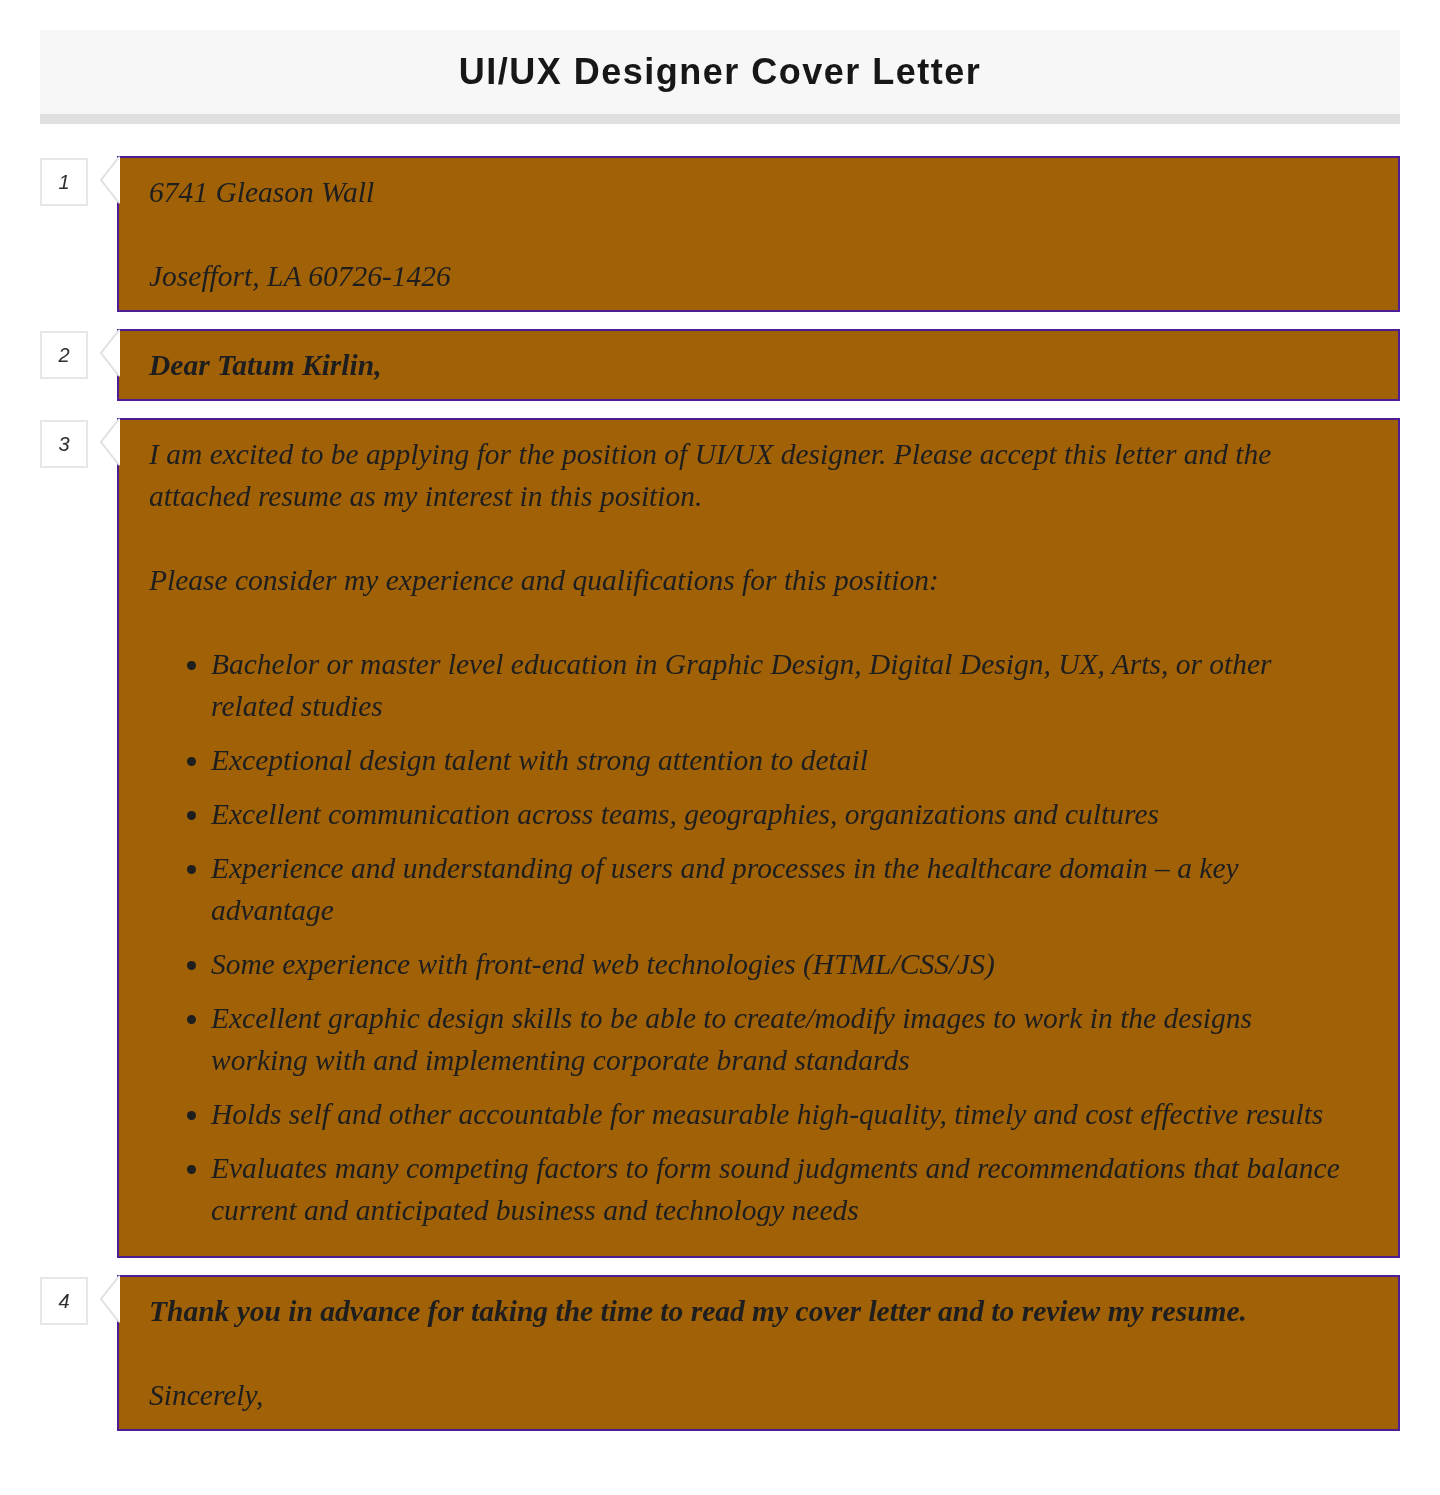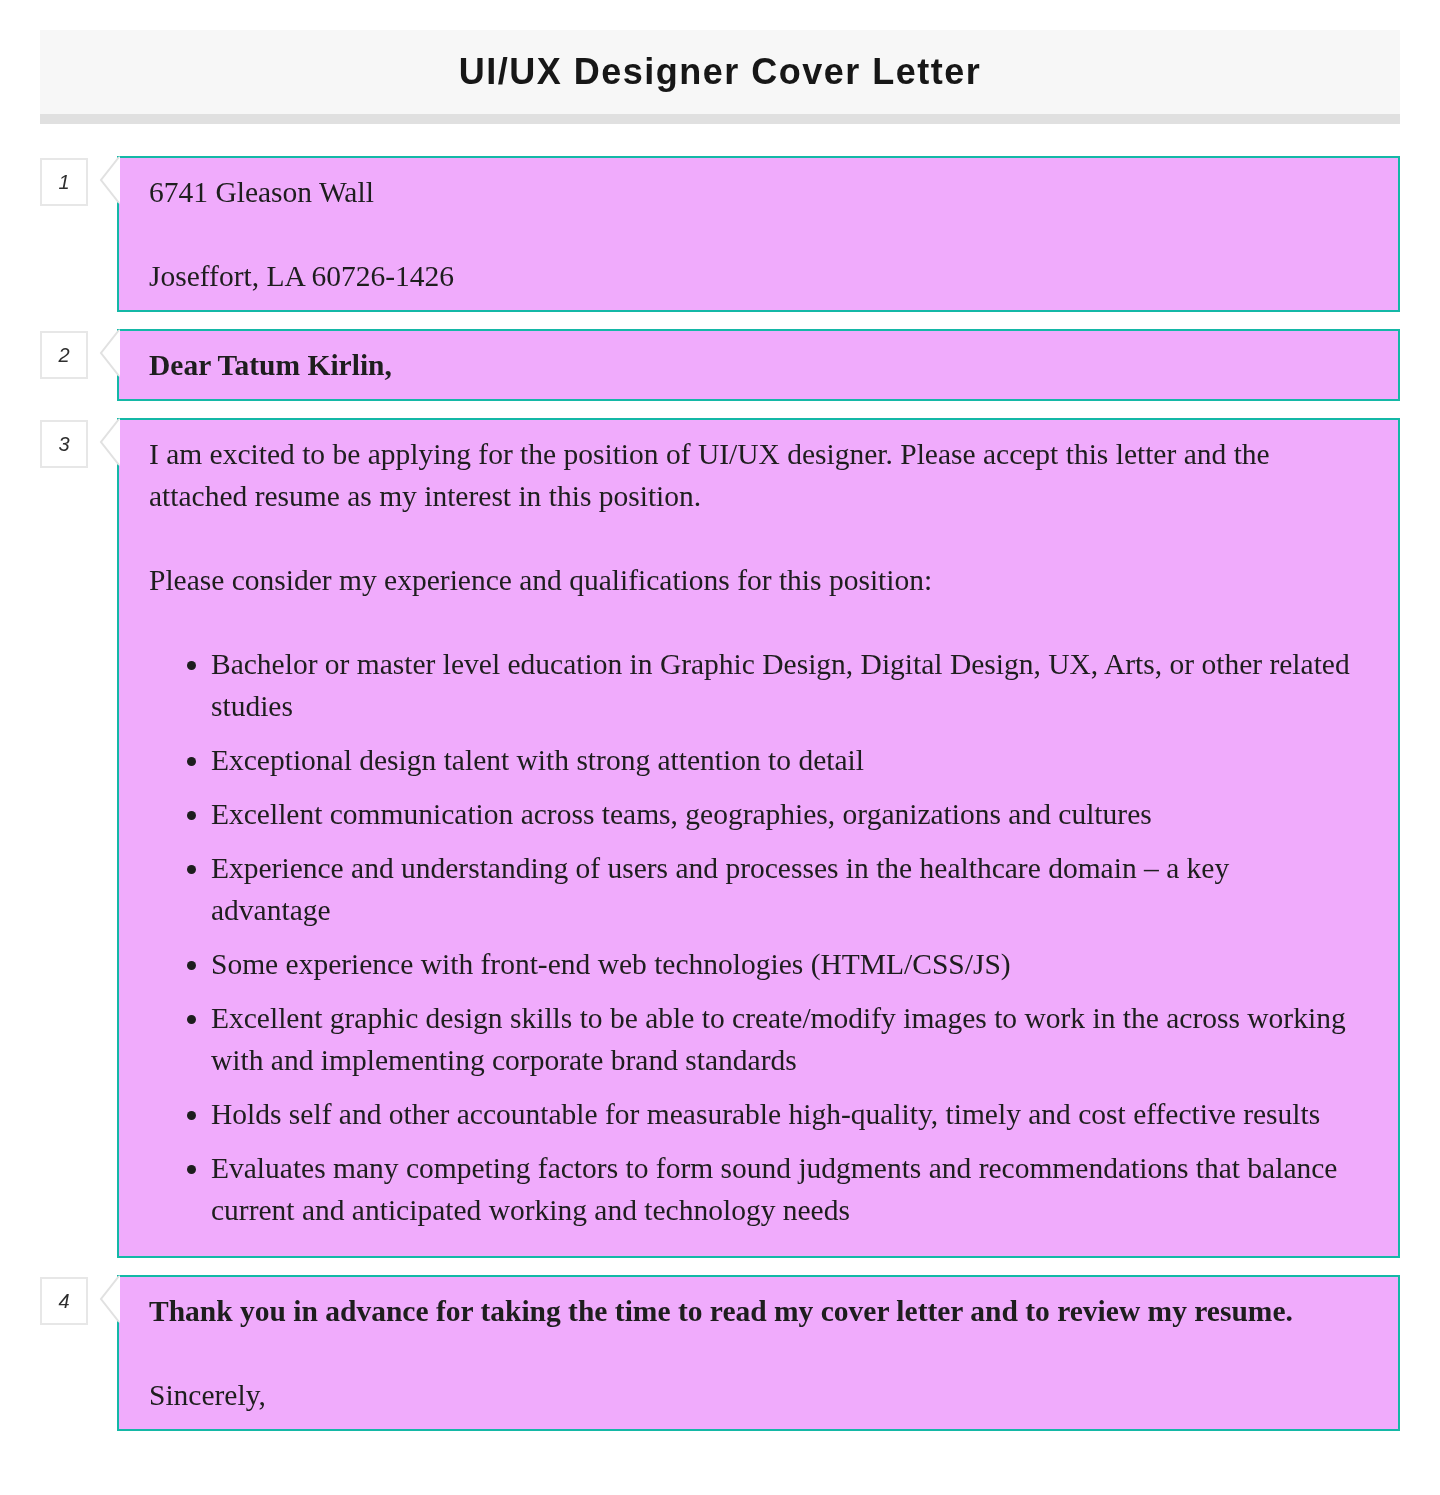--- a/index.html
+++ b/index.html
@@ -51,25 +51,26 @@
     display: flex;
     align-items: center;
     justify-content: center;
     font-family: "Liberation Sans", "DejaVu Sans", sans-serif;
     font-style: italic;
     font-size: 20px;
     color: #2e2e2e;
   }
   .content-box {
     position: relative;
-    background: #f0abfc;
-    border: 2px solid #14b8a6;
+    background: #a16207;
+    border: 2px solid #4c1d95;
     padding: 13px 30px;
     font-size: 29.5px;
     line-height: 42px;
+    font-style: italic;
   }
   .caret {
     position: absolute;
     left: -22px;
     top: -2px;
     width: 24px;
     height: 48px;
     display: block;
   }
   .content-box p { margin: 0; }
@@ -129,23 +130,23 @@
       <path d="M22 1 L4 24 L22 47" fill="none" stroke="#e1e1e1" stroke-width="2"></path>
     </svg>
     <p>I am excited to be applying for the position of UI/UX designer. Please accept this letter and the attached resume as my interest in this position.</p>
     <p>Please consider my experience and qualifications for this position:</p>
     <ul>
       <li>Bachelor or master level education in Graphic Design, Digital Design, UX, Arts, or other related studies</li>
       <li>Exceptional design talent with strong attention to detail</li>
       <li>Excellent communication across teams, geographies, organizations and cultures</li>
       <li>Experience and understanding of users and processes in the healthcare domain – a key advantage</li>
       <li>Some experience with front-end web technologies (HTML/CSS/JS)</li>
-      <li>Excellent graphic design skills to be able to create/modify images to work in the across working with and implementing corporate brand standards</li>
+      <li>Excellent graphic design skills to be able to create/modify images to work in the designs working with and implementing corporate brand standards</li>
       <li>Holds self and other accountable for measurable high-quality, timely and cost effective results</li>
-      <li>Evaluates many competing factors to form sound judgments and recommendations that balance current and anticipated working and technology needs</li>
+      <li>Evaluates many competing factors to form sound judgments and recommendations that balance current and anticipated business and technology needs</li>
     </ul>
   </div>
 </div>
 
 <div class="section-row">
   <div class="badge">
     <span>4</span>
   </div>
   <div class="content-box">
     <svg class="caret" viewBox="0 0 24 48" aria-hidden="true">

